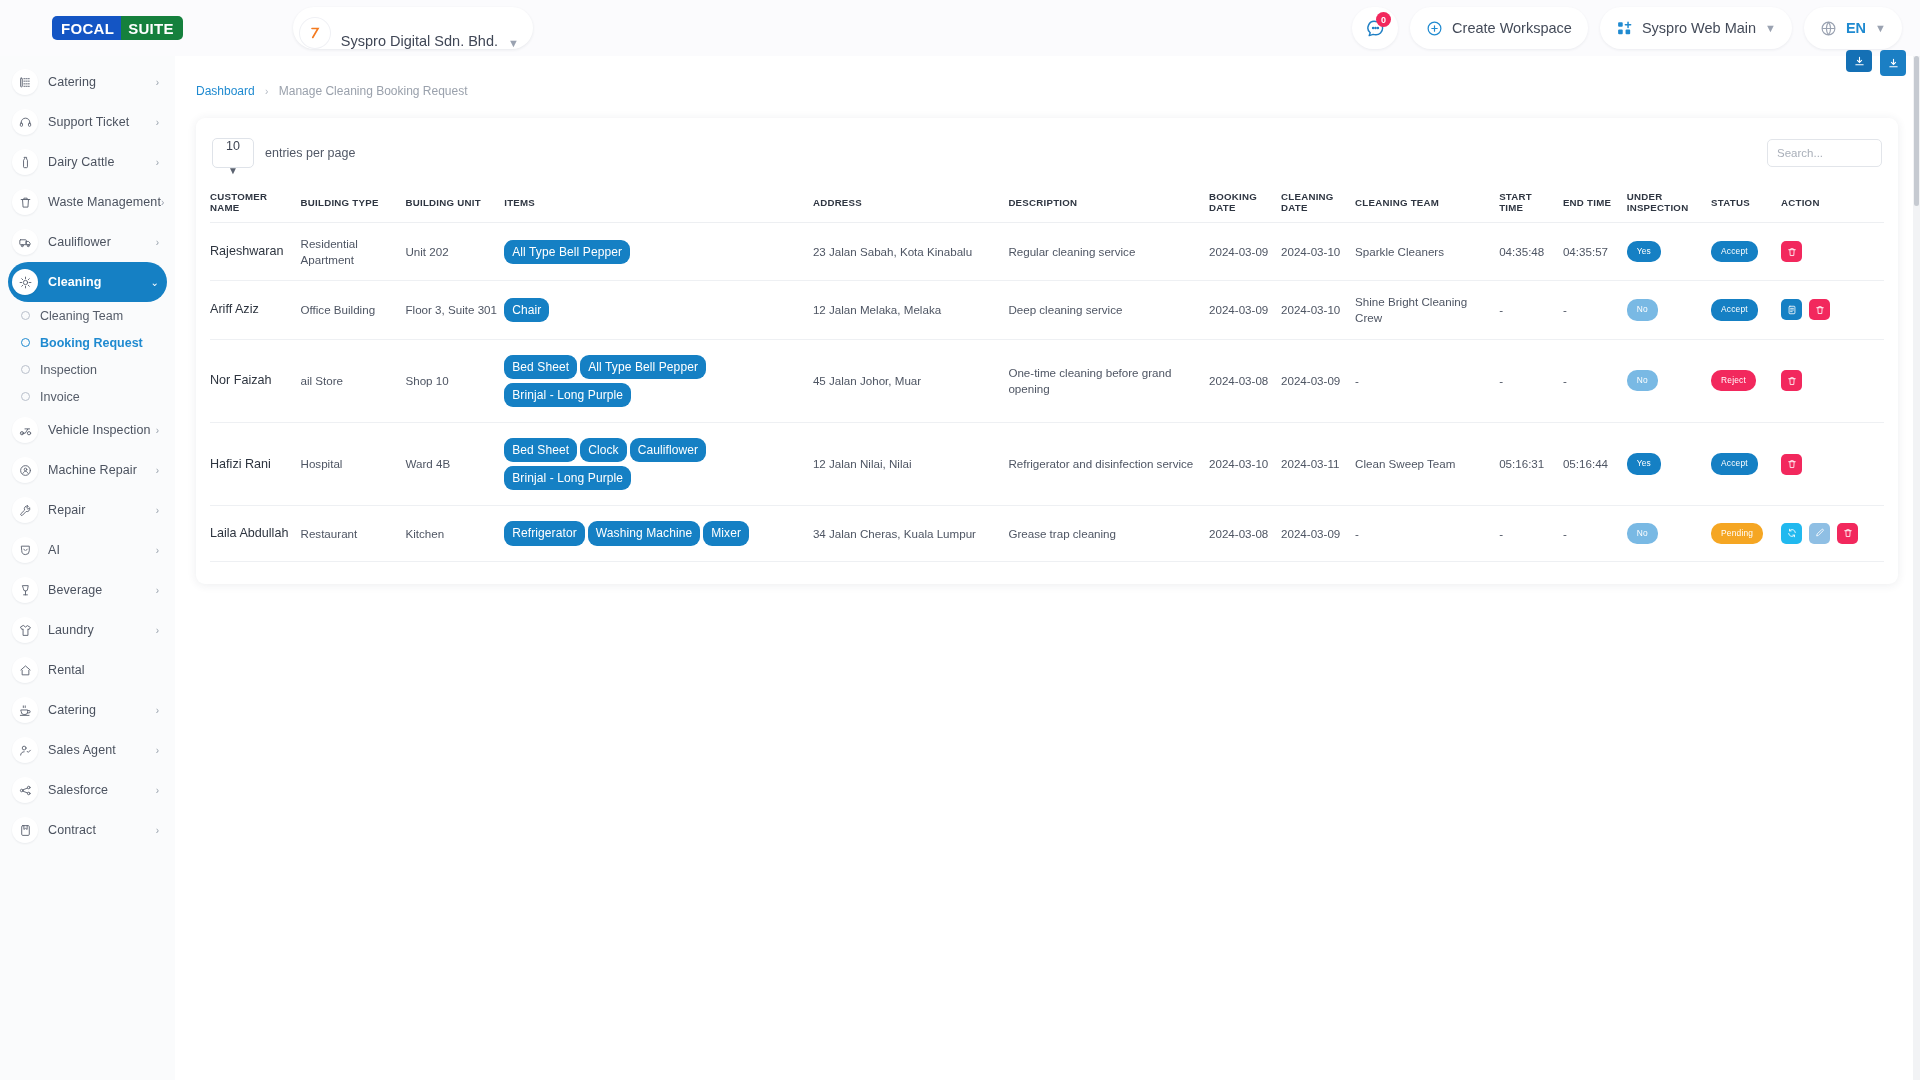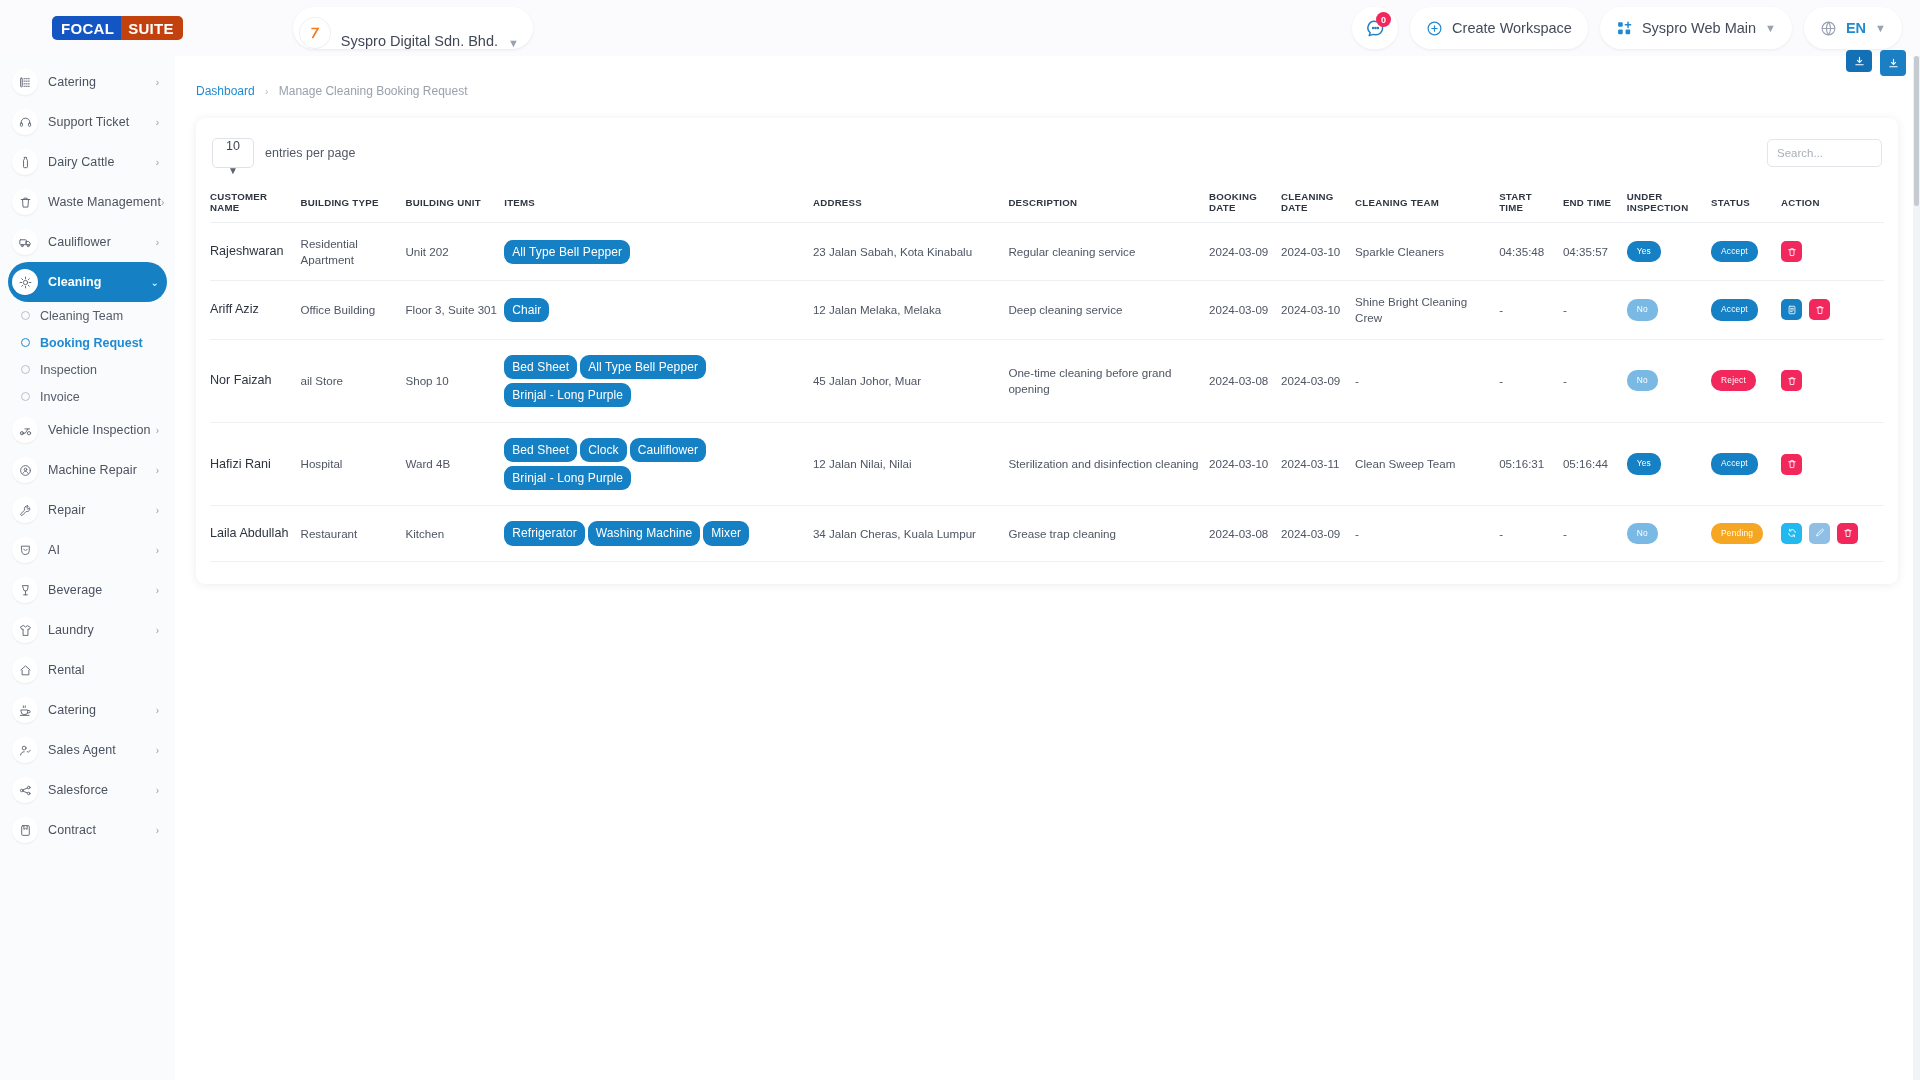--- a/index.html
+++ b/index.html
@@ -15,21 +15,21 @@
     position: absolute; top: 0; left: 0; width: 1920px; height: 56px;
     background: #fbfbfd; display: flex; align-items: center;
     z-index: 40;
   }
   .logo {
     margin-left: 52px; display: flex; align-items: center;
     border-radius: 5px; overflow: hidden; height: 24px;
     font-size: 15px; font-weight: 700; letter-spacing: .3px;
   }
   .logo .focal { background: #1455c4; color: #fff; padding: 4px 7px 4px 9px; }
-  .logo .suite { background: #c2410c; color: #fff; padding: 4px 9px 4px 7px; }
+  .logo .suite { background: #15803d; color: #fff; padding: 4px 9px 4px 7px; }
 
   .org-pill {
     margin-left: 110px; height: 42px; background: #fff;
     border-radius: 22px; display: flex; align-items: flex-end;
     padding: 0 14px 0 6px; box-shadow: 0 1px 3px rgba(30,40,70,.09);
     gap: 10px; cursor: pointer;
   }
   .org-logo {
     width: 32px; height: 32px; border-radius: 50%;
     background: #fff; box-shadow: 0 0 0 1px #f0f1f5 inset;
@@ -583,21 +583,21 @@
                 </span>
               </span>
             </td>
           </tr>
           <tr>
             <td class="cname">Hafizi Rani</td>
             <td>Hospital</td>
             <td>Ward 4B</td>
             <td><span class="chip">Bed Sheet</span><span class="chip">Clock</span><span class="chip">Cauliflower</span><span class="chip">Brinjal - Long Purple</span></td>
             <td>12 Jalan Nilai, Nilai</td>
-            <td>Sterilization and disinfection cleaning</td>
+            <td>Refrigerator and disinfection service</td>
             <td>2024-03-10</td>
             <td>2024-03-11</td>
             <td>Clean Sweep Team</td>
             <td>05:16:31</td>
             <td>05:16:44</td>
             <td><span class="badge-pill bg-yes">Yes</span></td>
             <td><span class="badge-pill bg-accept">Accept</span></td>
             <td>
               <span class="act-wrap">
                 <span class="act-btn act-del">

